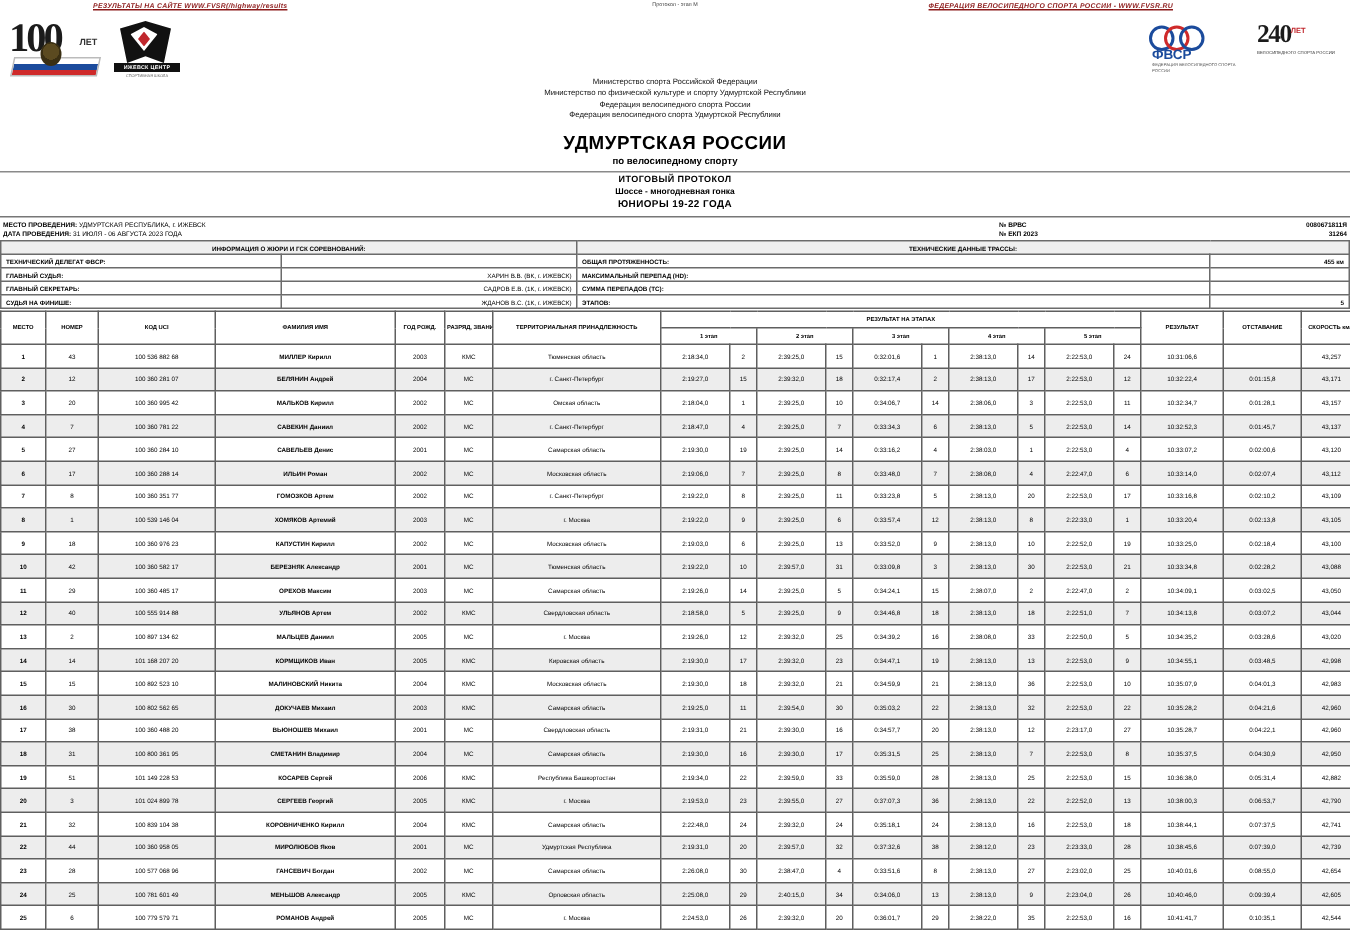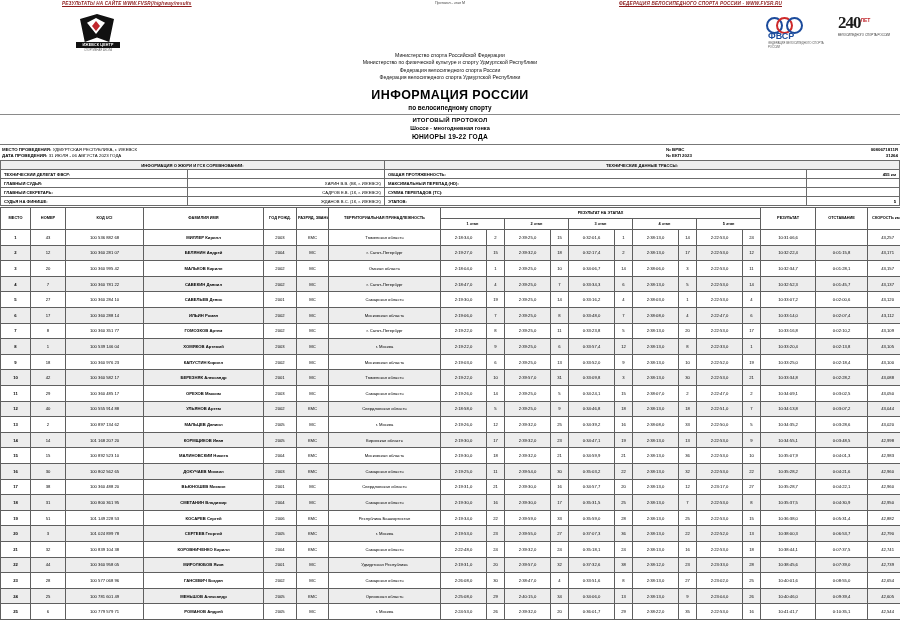--- a/index.html
+++ b/index.html
@@ -109,20 +109,26 @@
 
 <div class="page">
 
   <div class="topbar">
     <div class="left-link">РЕЗУЛЬТАТЫ НА САЙТЕ WWW.FVSR(/highway/results</div>
     <div class="prot-note">Протокол - этап М</div>
     <div class="right-link">ФЕДЕРАЦИЯ ВЕЛОСИПЕДНОГО СПОРТА РОССИИ - WWW.FVSR.RU</div>
   </div>
 
   <div class="logo-left">
+    <div class="logo-100">
+      <div class="digits">100</div>
+      <div class="let">ЛЕТ</div>
+      <div class="tricolor"></div>
+      <div class="eagle"></div>
+    </div>
     <div class="logo-izh">
       <div class="izh-shield"></div>
       <div class="izh-inner"></div>
       <div class="izh-bird"></div>
       <div class="izh-text">ИЖЕВСК ЦЕНТР</div>
       <div class="izh-sub">СПОРТИВНАЯ ШКОЛА</div>
     </div>
   </div>
 
   <div class="logo-right">
@@ -137,21 +143,21 @@
       <div><span class="big">240</span><span class="sup">ЛЕТ</span></div>
       <span class="cap">ВЕЛОСИПЕДНОГО СПОРТА РОССИИ</span>
     </div>
   </div>
 
   <div class="titles">
     <div class="org-line">Министерство спорта Российской Федерации</div>
     <div class="org-line">Министерство по физической культуре и спорту Удмуртской Республики</div>
     <div class="org-line">Федерация велосипедного спорта России</div>
     <div class="org-line">Федерация велосипедного спорта Удмуртской Республики</div>
-    <div class="main-title">ИНФОРМАЦИЯ РОССИИ</div>
+    <div class="main-title">УДМУРТСКАЯ РОССИИ</div>
     <div class="sub-title">по велосипедному спорту</div>
     <div class="rule"></div>
     <div class="prot-title">ИТОГОВЫЙ ПРОТОКОЛ</div>
     <div class="disc-title">Шоссе - многодневная  гонка</div>
     <div class="cat-title">ЮНИОРЫ 19-22 ГОДА</div>
   </div>
 
   <div class="info-wrap">
     <div class="meta-row">
       <div class="meta-left">

